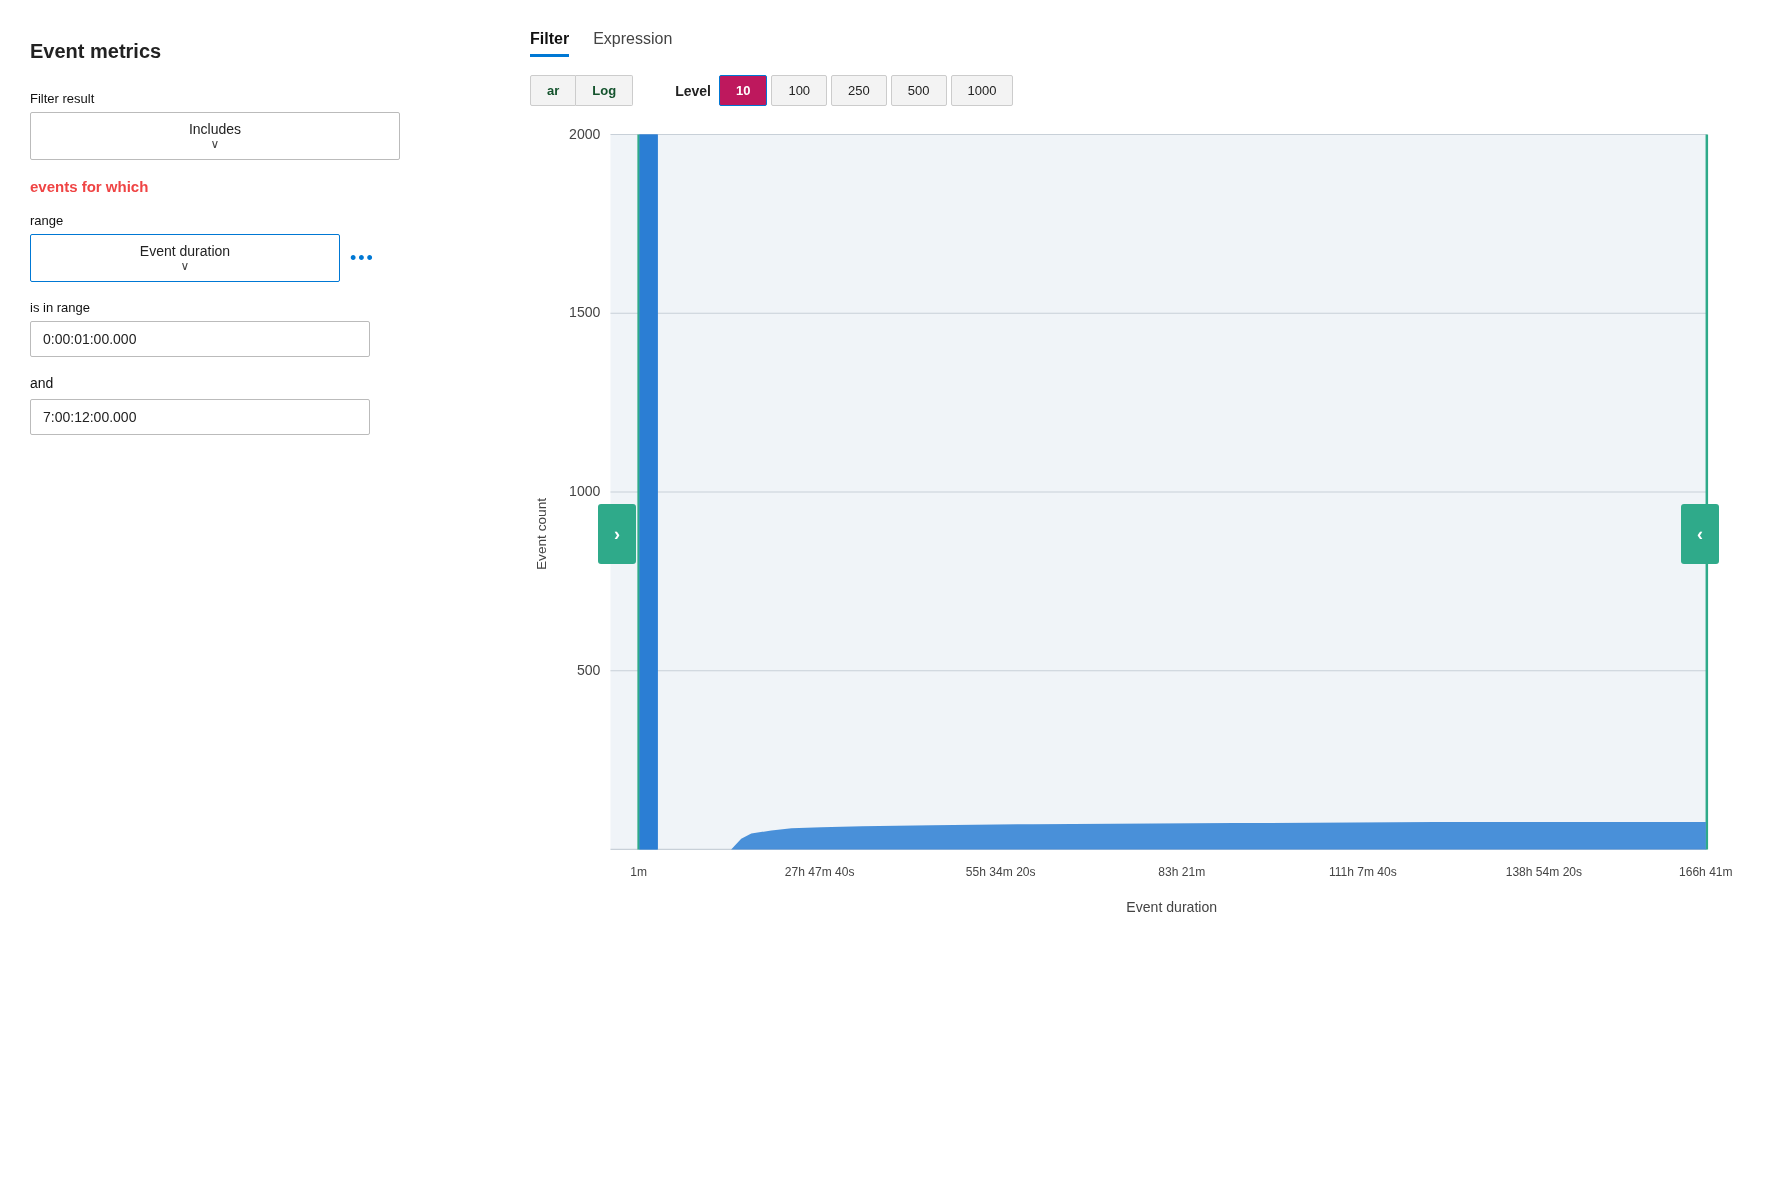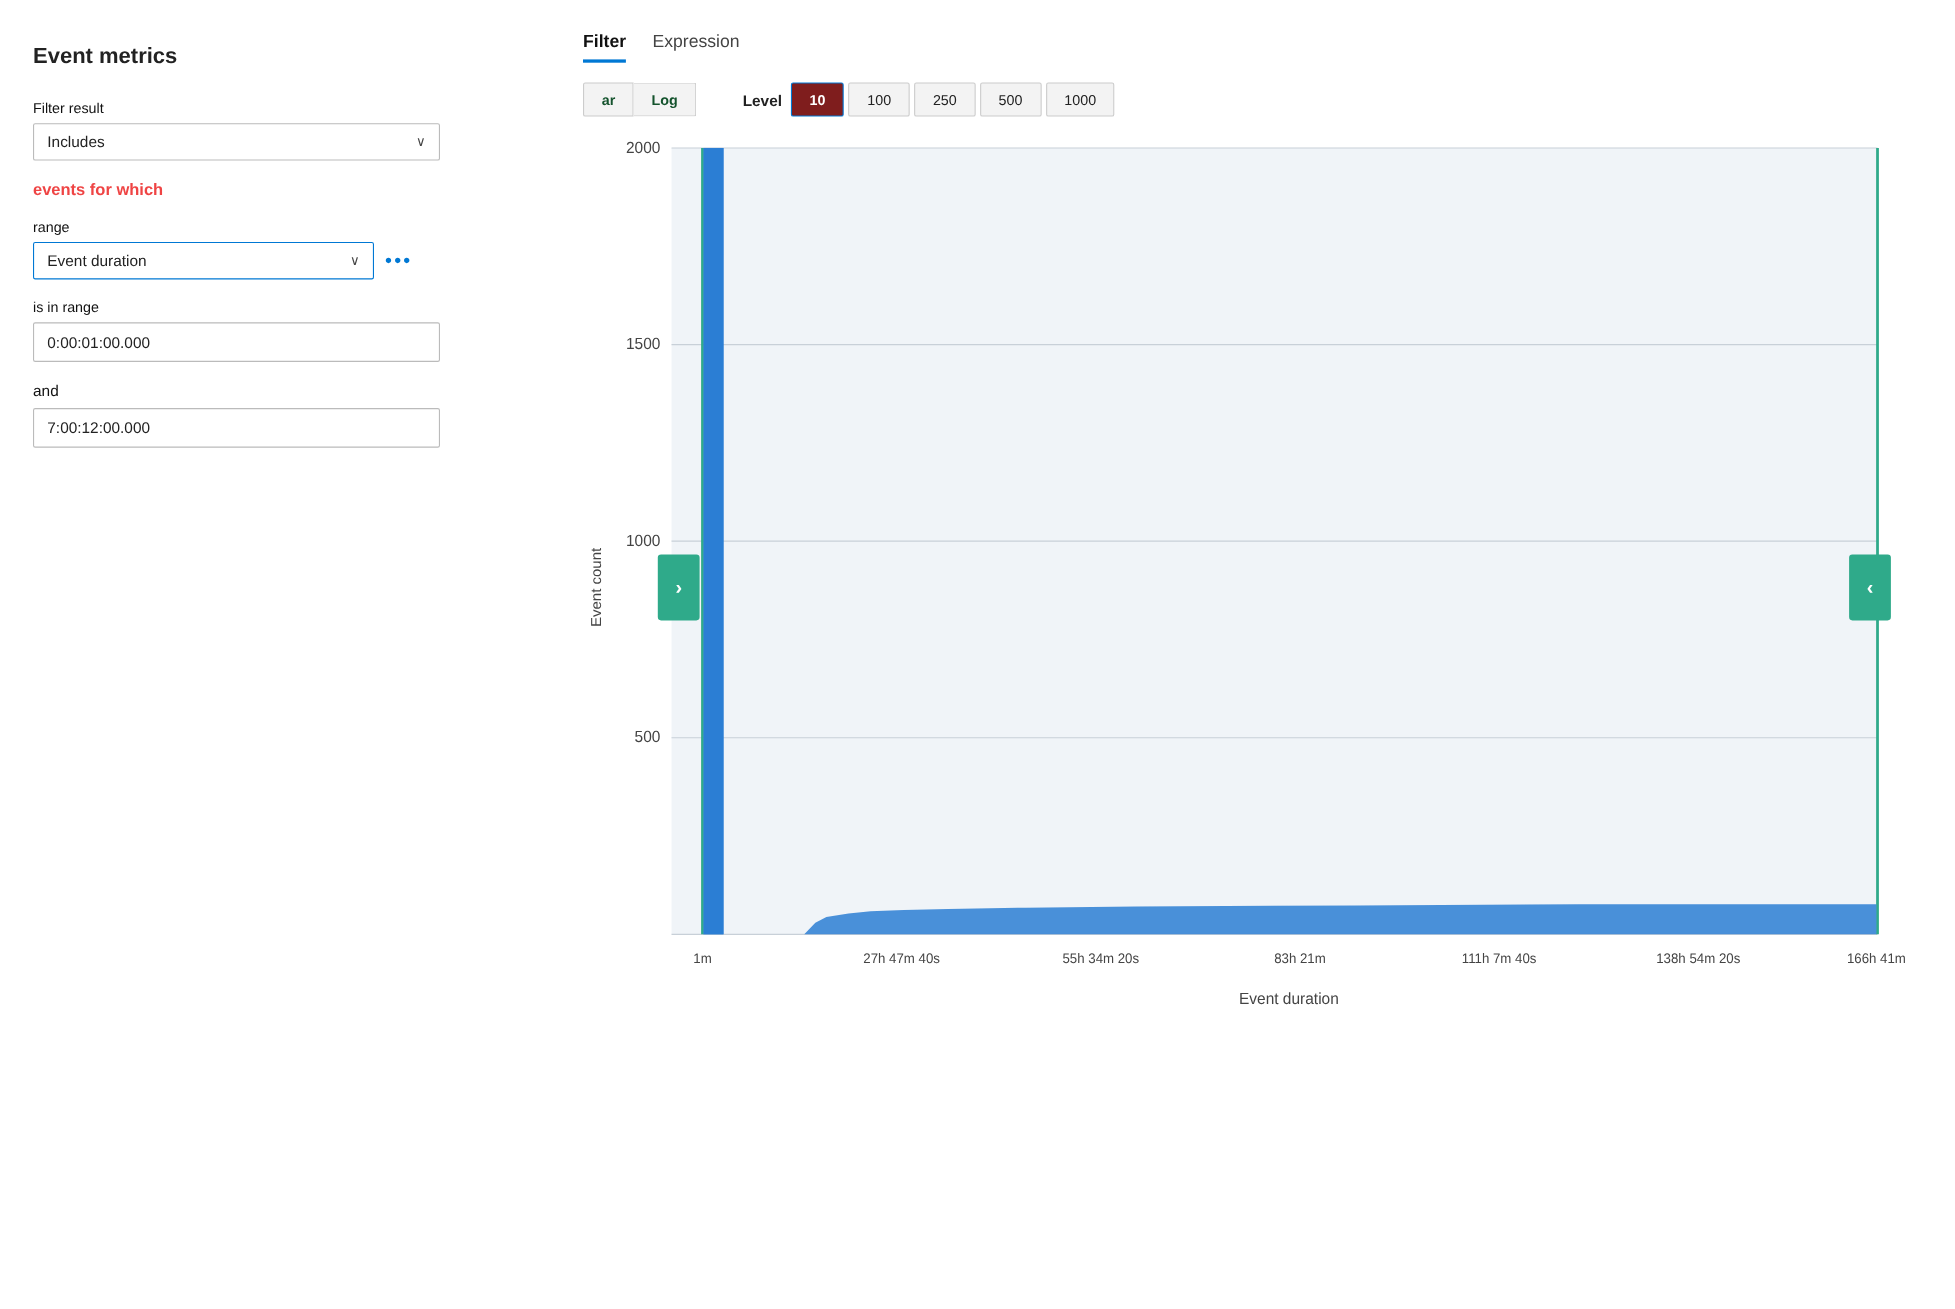--- a/index.html
+++ b/index.html
@@ -44,41 +44,42 @@
       display: flex;
       align-items: center;
       justify-content: space-between;
       border: 1px solid #bbb;
       border-radius: 2px;
       padding: 8px 12px;
       width: 240px;
       cursor: pointer;
       background: #fff;
       font-size: 14px;
+      flex-direction: column;
     }
     .select-box-wide {
       width: 370px;
     }
     .select-chevron {
       font-size: 12px;
       color: #444;
     }
     .metric-row {
       display: flex;
       align-items: center;
       gap: 10px;
     }
     .metric-dots {
       font-size: 18px;
       color: #0078d4;
       cursor: pointer;
       letter-spacing: 2px;
     }
     .text-input {
-      width: 370px;
+      width: 340px;
       border: 1px solid #bbb;
       border-radius: 2px;
       padding: 9px 12px;
       font-size: 14px;
       outline: none;
       color: #222;
     }
     .and-label {
       font-size: 14px;
       margin: 12px 0 8px 0;
@@ -145,21 +146,21 @@
       padding: 7px 16px;
       border: 1px solid #ccc;
       background: #f3f3f3;
       cursor: pointer;
       font-size: 13px;
       color: #222;
       border-radius: 2px;
       margin-right: 4px;
     }
     .level-btn.active {
-      background: #7f1d1d;
+      background: #be185d;
       color: #fff;
       border-color: #0078d4;
       font-weight: 600;
     }
 
     
     .chart-container {
       position: relative;
       width: 100%;
       height: 820px;

